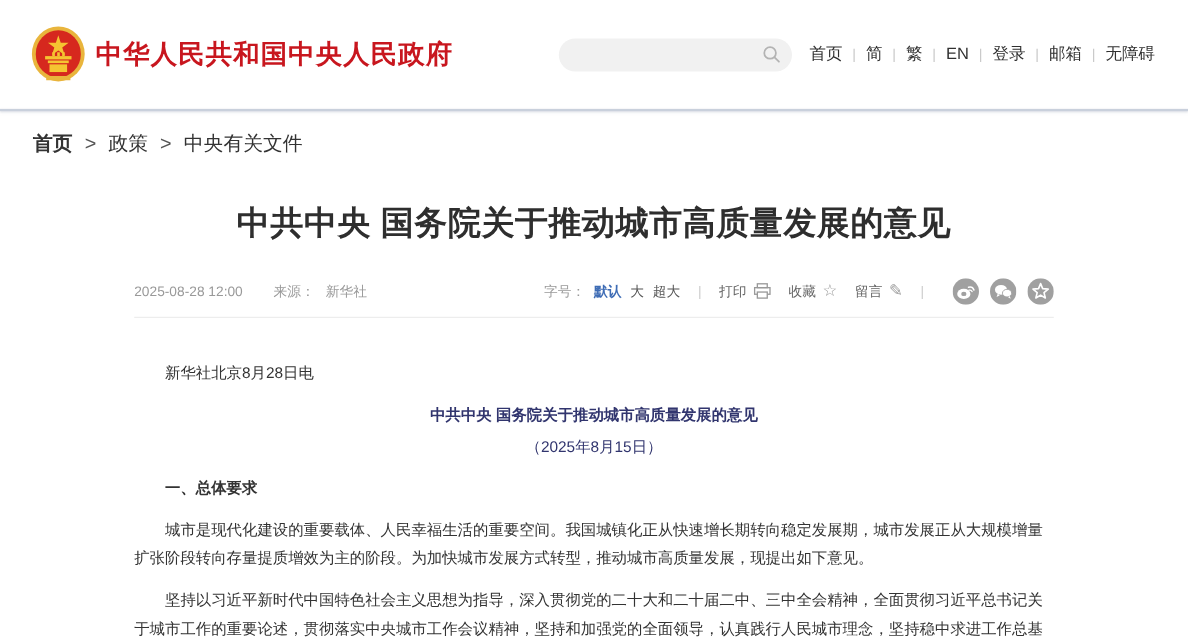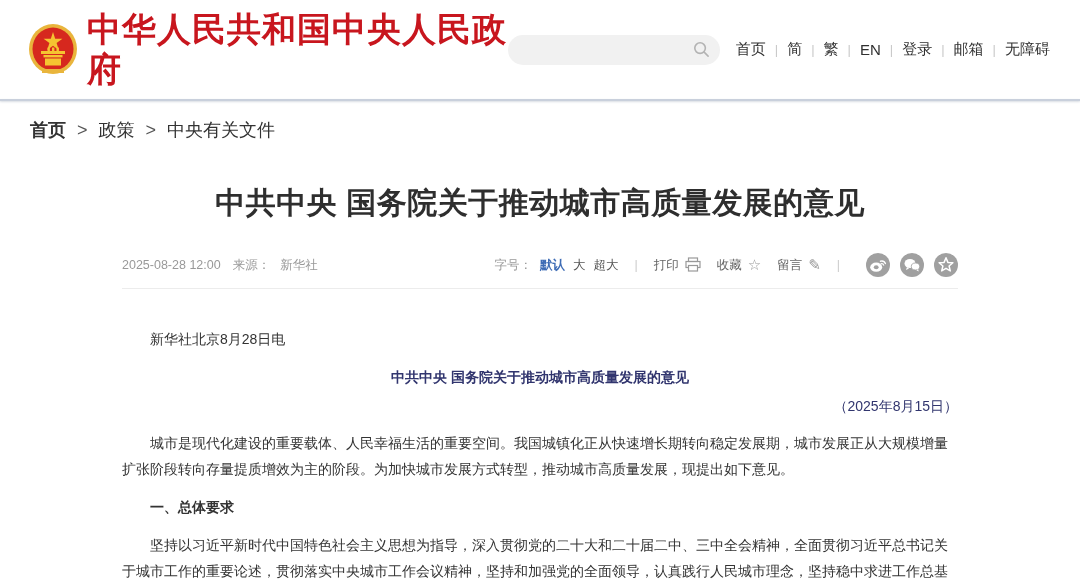--- a/index.html
+++ b/index.html
@@ -11,21 +11,21 @@
   }
   
   .site-header {
     height: 99px; display: flex; align-items: center;
     justify-content: space-between; padding: 0 30px 0 28px;
     background: #fff;
   }
   .header-left { display: flex; align-items: center; }
   .emblem { width: 50px; height: 54px; margin-right: 9px; flex: 0 0 auto; }
   .site-title {
-    font-size: 34px; font-weight: bold; color: #c8161e;
+    font-size: 24px; font-weight: bold; color: #c8161e;
     letter-spacing: 1px; line-height: 1.15;
   }
   .site-url { font-size: 14px; color: #9a9a9a; margin-top: 3px; letter-spacing: .5px; }
   .site-url .gov { color: #c8161e; }
   .header-right { display: flex; align-items: center; }
   .search-box {
     width: 212px; height: 30px; background: #f1f1f1; border-radius: 15px;
     display: flex; align-items: center; padding: 0 10px 0 14px; margin-right: 16px;
   }
   .search-box input {
@@ -63,21 +63,21 @@
   .tool .t-icon { margin-left: 6px; color: #999; font-size: 15px; line-height: 1; }
   .tool svg { margin-left: 6px; }
   .share-group { display: flex; align-items: center; }
   .share-btn { width: 24px; height: 24px; margin-left: 10px; cursor: pointer; }
   .meta-divider { border: none; border-top: 1px solid #ececec; margin-top: 11px; }
   
   .article { padding-top: 37px; font-size: 14px; line-height: 26px; color: #333; }
   .article p { margin: 0 0 12px; }
   .indent { text-indent: 2em; }
   .doc-center-title { text-align: center; font-weight: bold; color: #31356e; margin: 5px 0 3px !important; }
-  .doc-center-date { text-align: right; color: #31356e; margin: 0 0 11px !important; }
+  .doc-center-date { text-align: center; color: #31356e; margin: 0 0 11px !important; }
   .section-heading { font-weight: bold; }
 </style>
 </head>
 <body>
 
 <header class="site-header">
   <div class="header-left">
     <svg class="emblem" viewBox="0 0 50 54">
       <ellipse cx="25" cy="26" rx="24" ry="25" fill="#e9b53c"></ellipse>
       <ellipse cx="25" cy="26" rx="20.5" ry="21.5" fill="#d6281e"></ellipse>
@@ -128,21 +128,21 @@
   <span class="bc-sep">&gt;</span>
   <span class="crumb">中央有关文件</span>
 </div>
 
 <main class="content">
   <h1 class="doc-title">中共中央 国务院关于推动城市高质量发展的意见</h1>
 
   <div class="meta-row">
     <div class="meta-left">
       <span>2025-08-28 12:00</span>
-      <span style="margin-left:12px">来源：</span>
+      <span style="margin-left:28px">来源：</span>
       <span class="src-val">新华社</span>
     </div>
     <div class="meta-right">
       <span>字号：</span>
       <a class="fs-opt active">默认</a>
       <a class="fs-opt">大</a>
       <a class="fs-opt">超大</a>
       <span class="meta-sep">|</span>
       <a class="tool">
         <span>打印</span>
@@ -183,17 +183,17 @@
       </div>
     </div>
   </div>
 
   <hr class="meta-divider">
 
   <article class="article">
     <p class="indent">新华社北京8月28日电</p>
     <p class="doc-center-title">中共中央 国务院关于推动城市高质量发展的意见</p>
     <p class="doc-center-date">（2025年8月15日）</p>
+    <p class="indent section-heading">一、总体要求</p>
     <p class="indent">城市是现代化建设的重要载体、人民幸福生活的重要空间。我国城镇化正从快速增长期转向稳定发展期，城市发展正从大规模增量扩张阶段转向存量提质增效为主的阶段。为加快城市发展方式转型，推动城市高质量发展，现提出如下意见。</p>
-    <p class="indent section-heading">一、总体要求</p>
     <p class="indent">坚持以习近平新时代中国特色社会主义思想为指导，深入贯彻党的二十大和二十届二中、三中全会精神，全面贯彻习近平总书记关于城市工作的重要论述，贯彻落实中央城市工作会议精神，坚持和加强党的全面领导，认真践行人民城市理念，坚持稳中求进工作总基调，更好统筹发展和安全，坚持改革创新、因地制宜，走出一条中国特色城市现代化新路子。</p>
   </article>
 </main>
 
 </body></html>

